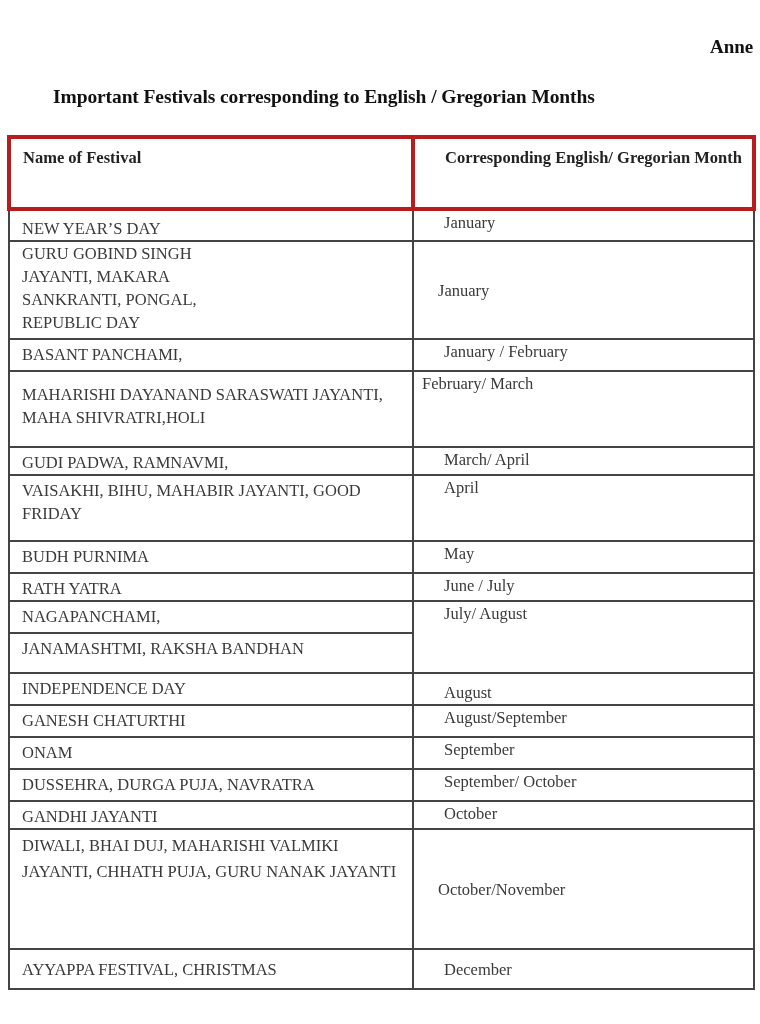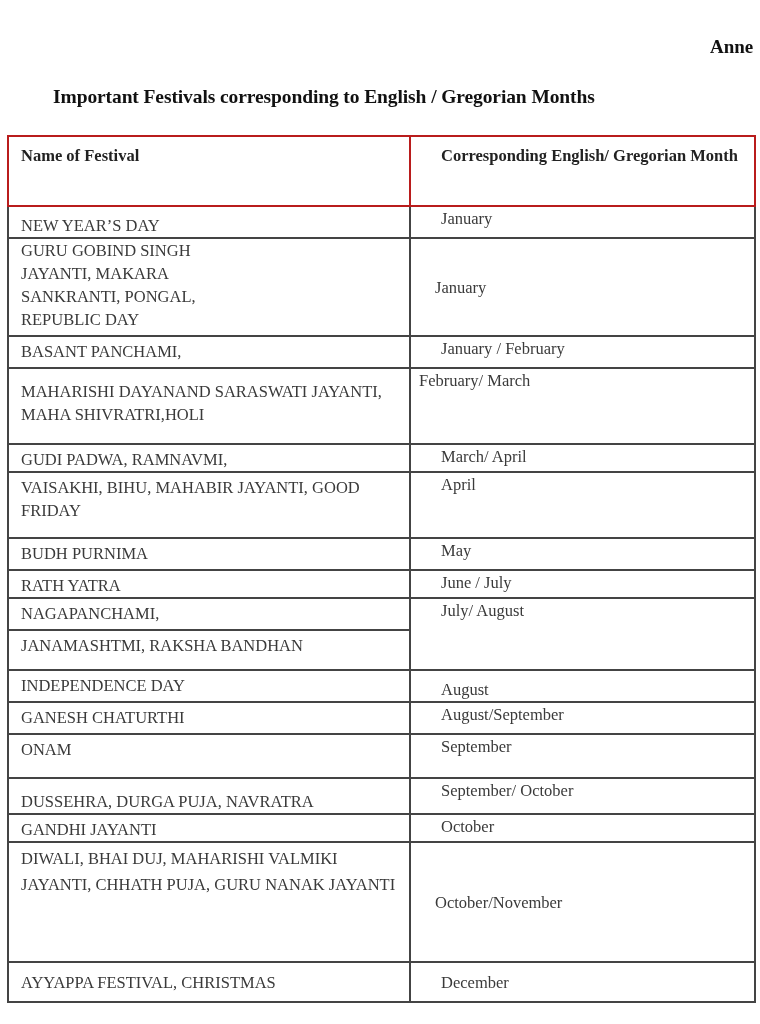--- a/index.html
+++ b/index.html
@@ -18,21 +18,21 @@
   table {
     position: absolute; left: 7px; top: 135px; width: 749px;
     border-collapse: collapse; table-layout: fixed;
   }
   td {
     border: 2px solid #444; vertical-align: top; font-size: 16.5px; line-height: 23px;
     padding: 0 0 0 12px; color: #3a3a3a; margin-left: 13px;
   }
   td.c1 { width: 388px; }
   th {
-    border: 2px solid #b91c1c; text-align: left; font-weight: bold; font-size: 16.5px; line-height: 26px;
+    border: 4px solid #b91c1c; text-align: left; font-weight: bold; font-size: 16.5px; line-height: 26px;
     vertical-align: top; color: #222; padding: 6px 0 0 12px; height: 62px;
   }
   th.c2 { padding-left: 30px; }
   .m { padding-left: 30px; }
   .vm { vertical-align: middle; padding-left: 24px; }
   .vb { vertical-align: bottom; }
 </style>
 </head>
 <body>
 
@@ -85,26 +85,26 @@
     <td class="c1" style="padding-top:3px">JANAMASHTMI,  RAKSHA BANDHAN</td>
   </tr>
   <tr style="height:32px">
     <td class="c1" style="padding-top:3px">INDEPENDENCE  DAY</td>
     <td class="m vb">August</td>
   </tr>
   <tr style="height:32px">
     <td class="c1" style="padding-top:3px">GANESH CHATURTHI</td>
     <td class="m">August/September</td>
   </tr>
-  <tr style="height:44px">
+  <tr style="height:32px">
     <td class="c1" style="padding-top:3px">ONAM</td>
     <td class="m">September</td>
   </tr>
   <tr style="height:32px">
-    <td class="c1" style="padding-top:11px">DUSSEHRA,  DURGA PUJA, NAVRATRA</td>
+    <td class="c1" style="padding-top:3px">DUSSEHRA,  DURGA PUJA, NAVRATRA</td>
     <td class="m">September/ October</td>
   </tr>
   <tr style="height:24px">
     <td class="c1" style="padding-top:3px">GANDHI JAYANTI</td>
     <td class="m">October</td>
   </tr>
   <tr style="height:120px">
     <td class="c1" style="padding-top:3px;line-height:26px">DIWALI, BHAI DUJ, MAHARISHI VALMIKI JAYANTI, CHHATH PUJA, GURU NANAK JAYANTI</td>
     <td class="vm">October/November</td>
   </tr>

